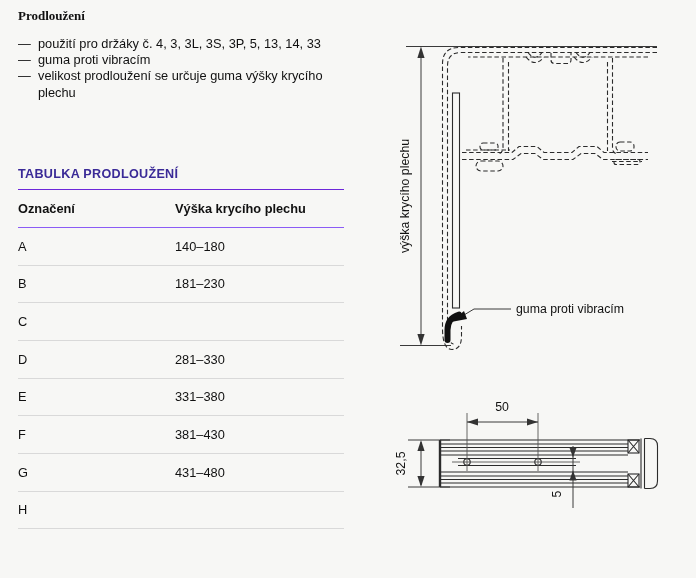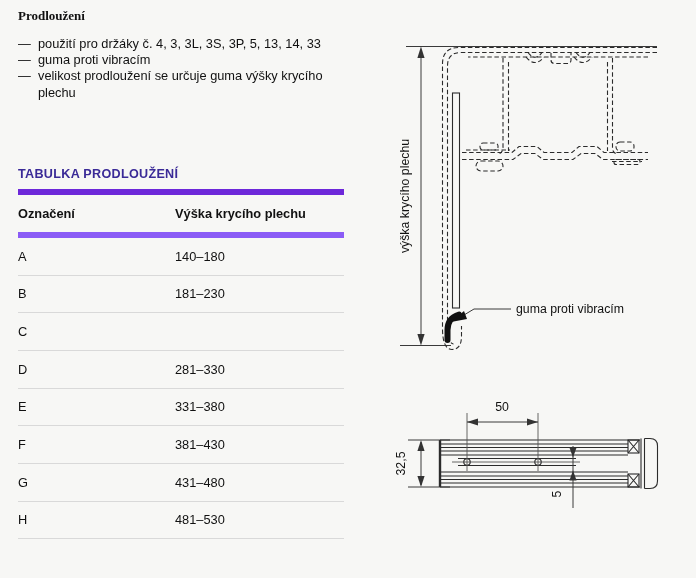--- a/index.html
+++ b/index.html
@@ -9,25 +9,25 @@
     font-family:"Liberation Sans",sans-serif;
     -webkit-font-smoothing:antialiased;
   }
   .left-col{position:absolute;left:18px;top:8px;width:326px;}
   .doc-title{font-size:13px;font-weight:700;line-height:15px;margin:0;font-family:Liberation Serif, serif;}
   .bullets{list-style:none;margin:13px 0 0;padding:0;font-size:12.8px;line-height:16.2px;}
   .bullets li{display:flex;}
   .bullets .dash{width:20px;flex:none;}
   .section-title{
     margin-top:66px;font-size:12.6px;font-weight:700;letter-spacing:.3px;
-    color:#3a2a97;padding-bottom:8px;border-bottom:6px solid #6d28d9;
+    color:#3a2a97;padding-bottom:8px;border-bottom:1px solid #6d28d9;
   }
   .ext-table{width:100%;}
   .thead{display:flex;align-items:center;height:37px;font-size:12.8px;font-weight:700;
-    border-bottom:6px solid #8b5cf6;}
+    border-bottom:1px solid #8b5cf6;}
   .trow{display:flex;align-items:center;height:36.7px;font-size:12.8px;
     border-bottom:1px solid #d9d9d9;}
   .c1{width:157px;flex:none;}
   .c2{flex:1;}
   .drawing-layer{position:absolute;left:0;top:0;width:696px;height:578px;}
   svg text{font-family:"Liberation Sans",sans-serif;fill:#111;font-size:12.3px;}
   .dash-ln{stroke:#2b2b2b;stroke-width:1.1;fill:none;stroke-dasharray:4.5 2.6;}
   .solid-ln{stroke:#2b2b2b;stroke-width:1.1;fill:none;}
   .thin-ln{stroke:#555;stroke-width:.9;fill:none;}
   .dim-ln{stroke:#3a3a3a;stroke-width:1;fill:none;}
@@ -84,21 +84,20 @@
     <div class="trow">
       <div class="c1">F</div>
       <div class="c2">381–430</div>
     </div>
     <div class="trow">
       <div class="c1">G</div>
       <div class="c2">431–480</div>
     </div>
     <div class="trow">
       <div class="c1">H</div>
-      <div class="c2">481–530</div>
     </div>
   </div>
 </div>
 
 <svg class="drawing-layer" viewBox="0 0 696 578">
 
   <g>
 
     <g>
       <path class="dim-ln" d="M406 46.5 H657"></path>

